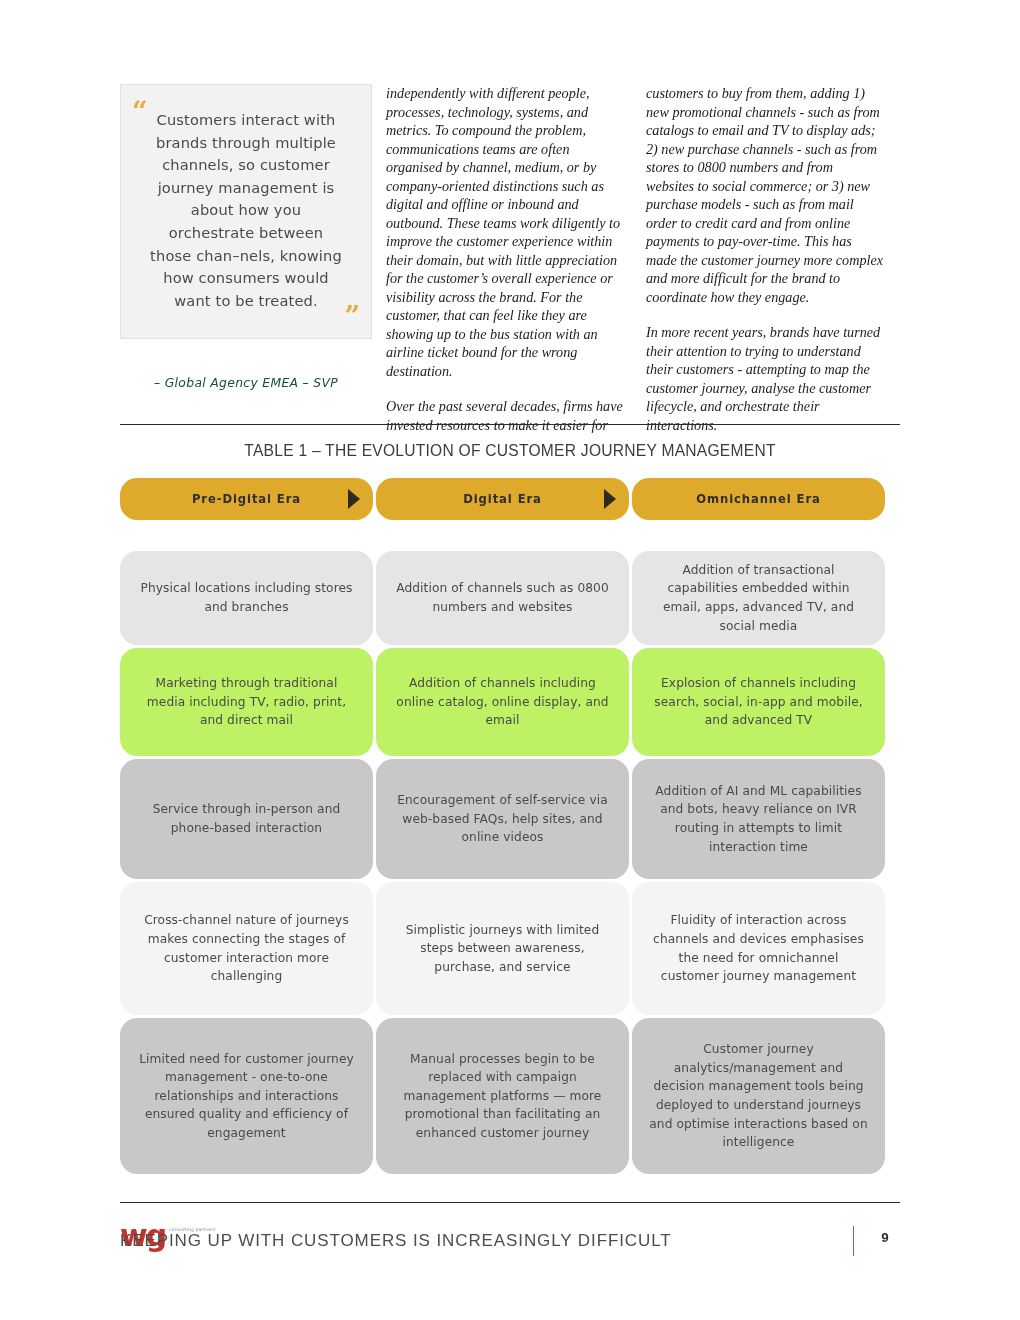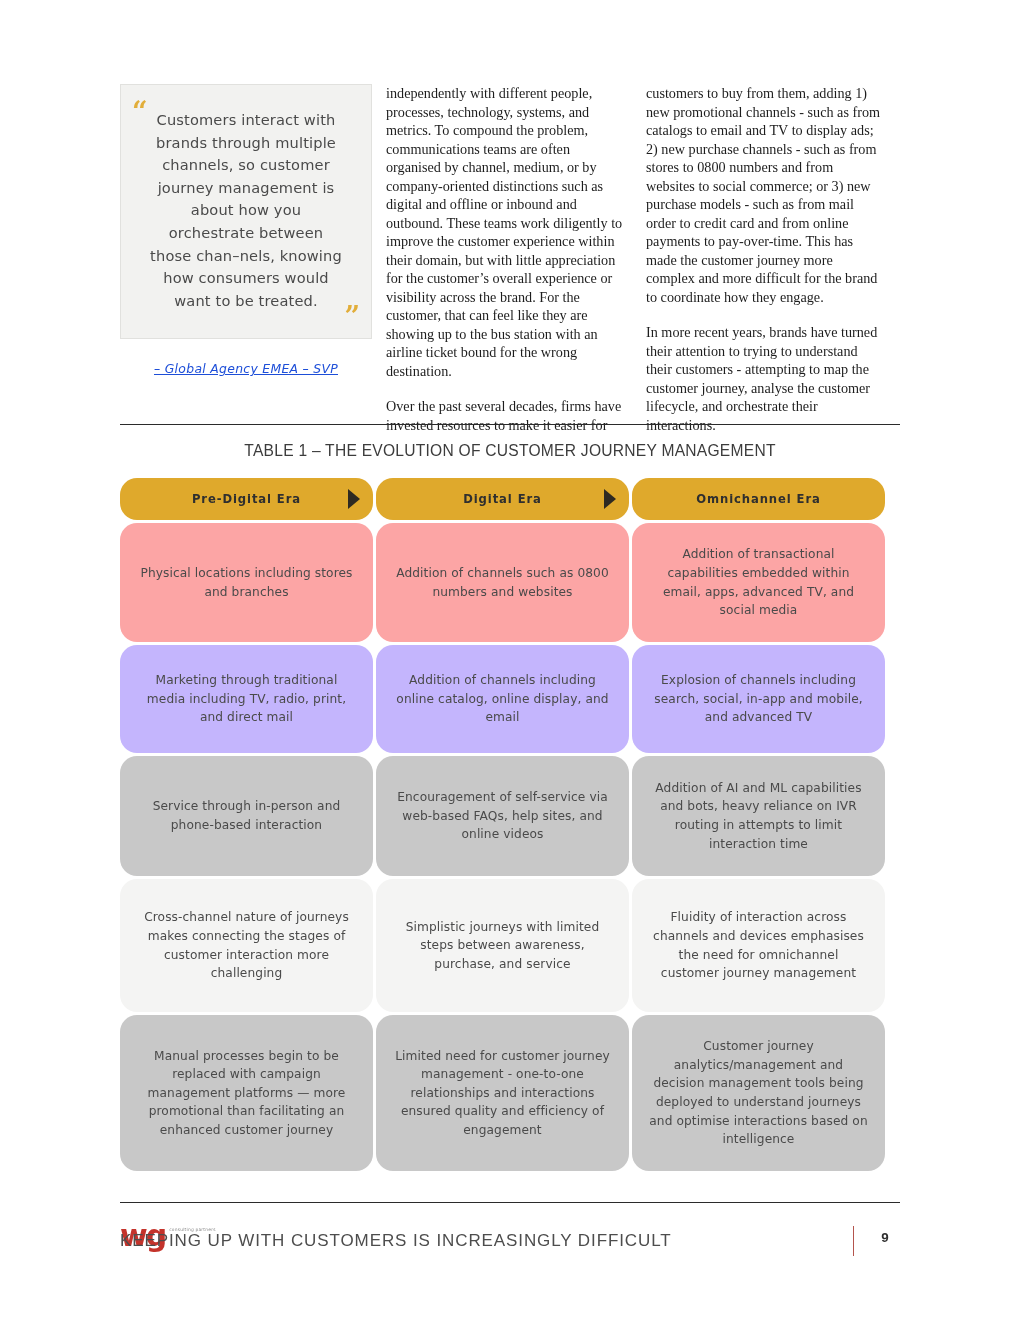--- a/index.html
+++ b/index.html
@@ -60,44 +60,43 @@
   .quote-mark.close { right: 12px; bottom: 8px; }
   .quote-text {
     text-align: center;
     font-size: 14.6px;
     line-height: 22.6px;
     color: #4a4a4a;
     letter-spacing: 0.15px;
     font-family: "DejaVu Sans", sans-serif;
   }
   .quote-attrib {
-    margin-top: 22px;
+    margin-top: 36px;
     text-align: center;
     font-style: italic;
     font-size: 12.4px;
-    color: #1d4ed8;
+    color: #14532d;
     letter-spacing: 0.3px;
     font-family: "DejaVu Sans", sans-serif;
-    text-decoration: underline;
   }
 
   
   .body-col {
     position: absolute;
     top: 0;
     width: 238px;
     font-family: "Liberation Serif", serif;
     font-size: 14.2px;
     line-height: 18.5px;
     color: #1d1d1d;
     text-align: left;
   }
   .body-col.c1 { left: 266px; }
   .body-col.c2 { left: 526px; }
-  .body-col p { margin: 0 0 17px 0; }
+  .body-col p { margin: 0 0 17px 0; font-style: italic; }
   .body-col p:last-child { margin-bottom: 16px; }
 
   
   .hr-top {
     position: absolute;
     left: 120px;
     top: 424px;
     width: 780px;
     height: 0;
     border-top: 1.4px solid #2b2b2b;
@@ -156,22 +155,22 @@
     right: 13px;
     top: 50%;
     transform: translateY(-50%);
     width: 0; height: 0;
     border-top: 10px solid transparent;
     border-bottom: 10px solid transparent;
     border-left: 12px solid #2e2a22;
   }
 
   
-  .trow.r1 .tcell { background: #fca5a5; height: 119px; }
-  .trow.r2 .tcell { background: #c4b5fd; height: 108px; }
+  .trow.r1 .tcell { background: #e5e5e5; height: 94px; margin-top: 28px; }
+  .trow.r2 .tcell { background: #bef264; height: 108px; }
   .trow.r3 .tcell { background: #c8c8c8; height: 120px; }
   .trow.r4 .tcell { background: #f4f4f3; height: 133px; }
   .trow.r5 .tcell { background: #c8c8c8; height: 156px; }
 
   .tbody .tcell {
     font-family: "DejaVu Sans", sans-serif;
     font-size: 12.2px;
     line-height: 18.6px;
     color: #4a4a4a;
     letter-spacing: 0.1px;
@@ -317,22 +316,22 @@
         <div class="tcell">Addition of AI and ML capabilities and bots, heavy reliance on IVR routing in attempts to limit interaction time</div>
       </div>
 
       <div class="trow r4">
         <div class="tcell">Cross-channel nature of journeys makes connecting the stages of customer interaction more challenging</div>
         <div class="tcell">Simplistic journeys with limited steps between awareness, purchase, and service</div>
         <div class="tcell">Fluidity of interaction across channels and devices emphasises the need for omnichannel customer journey management</div>
       </div>
 
       <div class="trow r5">
+        <div class="tcell">Limited need for customer journey management - one-to-one relationships and interactions ensured quality and efficiency of engagement</div>
         <div class="tcell">Manual processes begin to be replaced with campaign management platforms — more promotional than facilitating an enhanced customer journey</div>
-        <div class="tcell">Limited need for customer journey management - one-to-one relationships and interactions ensured quality and efficiency of engagement</div>
         <div class="tcell">Customer journey analytics/management and decision management tools being deployed to understand journeys and optimise interactions based on intelligence</div>
       </div>
 
     </div>
   </div>
 
   <div class="hr-bottom"></div>
 
   <div class="footer">
     <div class="logo">

